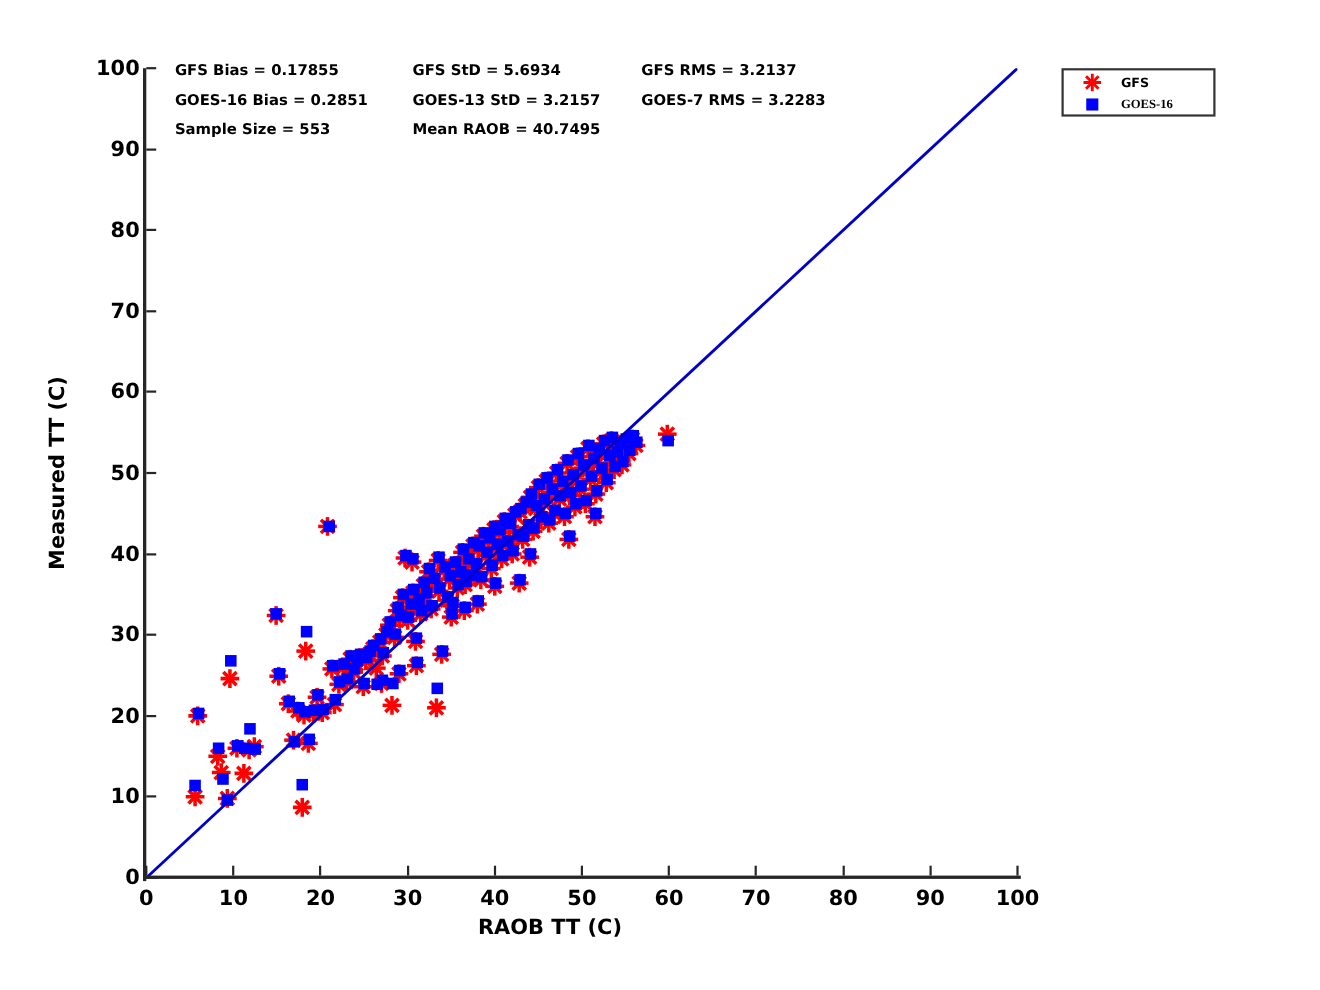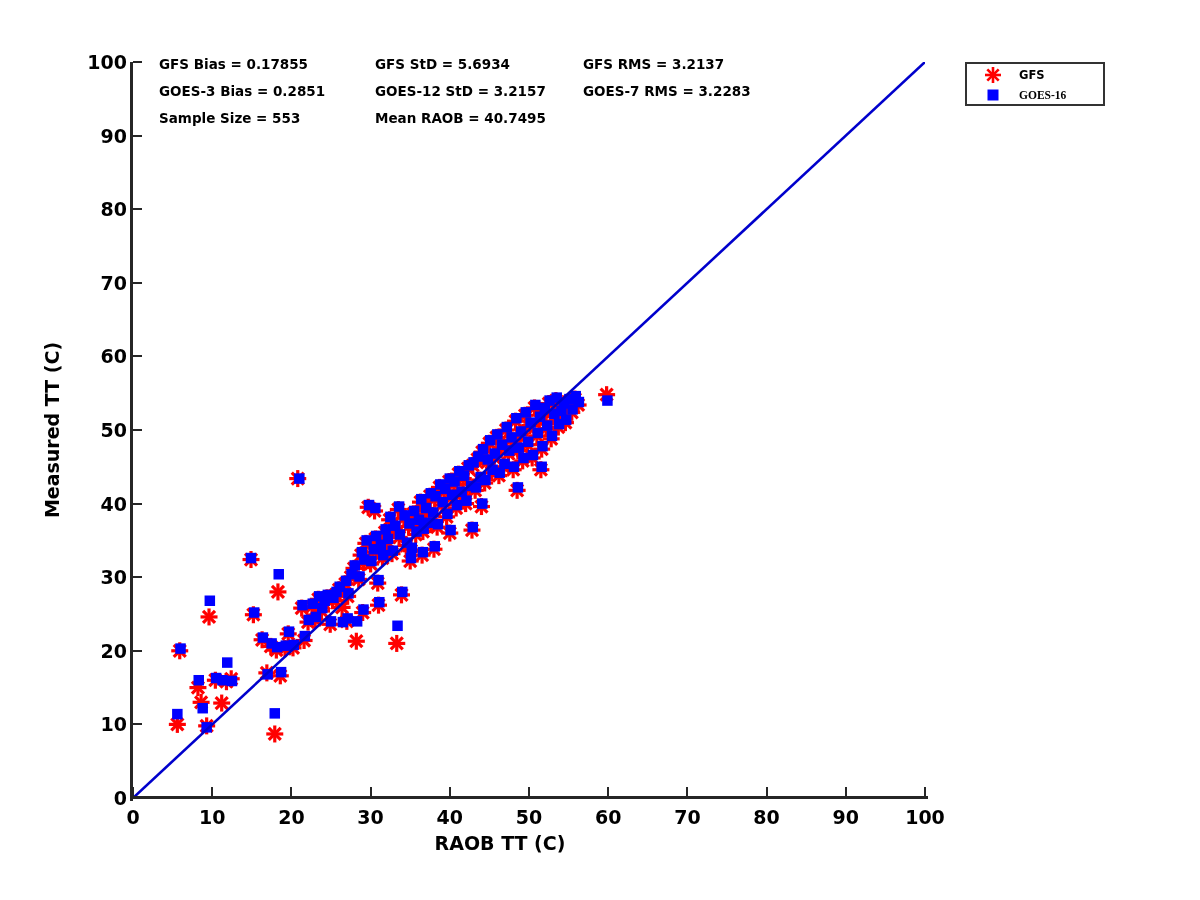--- a/index.html
+++ b/index.html
@@ -169,22 +169,22 @@
 </style>
 </head>
 <body>
 
 <div id="root">
 
 
   <div class="stat stat-col0 stat-row0">GFS Bias = 0.17855</div>
   <div class="stat stat-col1 stat-row0">GFS StD = 5.6934</div>
   <div class="stat stat-col2 stat-row0">GFS RMS = 3.2137</div>
-  <div class="stat stat-col0 stat-row1">GOES-3 Bias = 0.2851</div>
-  <div class="stat stat-col1 stat-row1">GOES-12 StD = 3.2157</div>
+  <div class="stat stat-col0 stat-row1">GOES-16 Bias = 0.2851</div>
+  <div class="stat stat-col1 stat-row1">GOES-13 StD = 3.2157</div>
   <div class="stat stat-col2 stat-row1">GOES-7 RMS = 3.2283</div>
   <div class="stat stat-col0 stat-row2">Sample Size = 553</div>
   <div class="stat stat-col1 stat-row2">Mean RAOB = 40.7495</div>
 
   <div id="plot-area">
     <svg id="plot-svg" width="792" height="736">
       <defs>
         <g id="ast-glyph">
           <line x1="0" y1="-8.5" x2="0" y2="8.5" stroke-width="3.2" stroke-linecap="butt"></line>
           <line x1="-8.5" y1="0" x2="8.5" y2="0" stroke-width="3.2" stroke-linecap="butt"></line>

